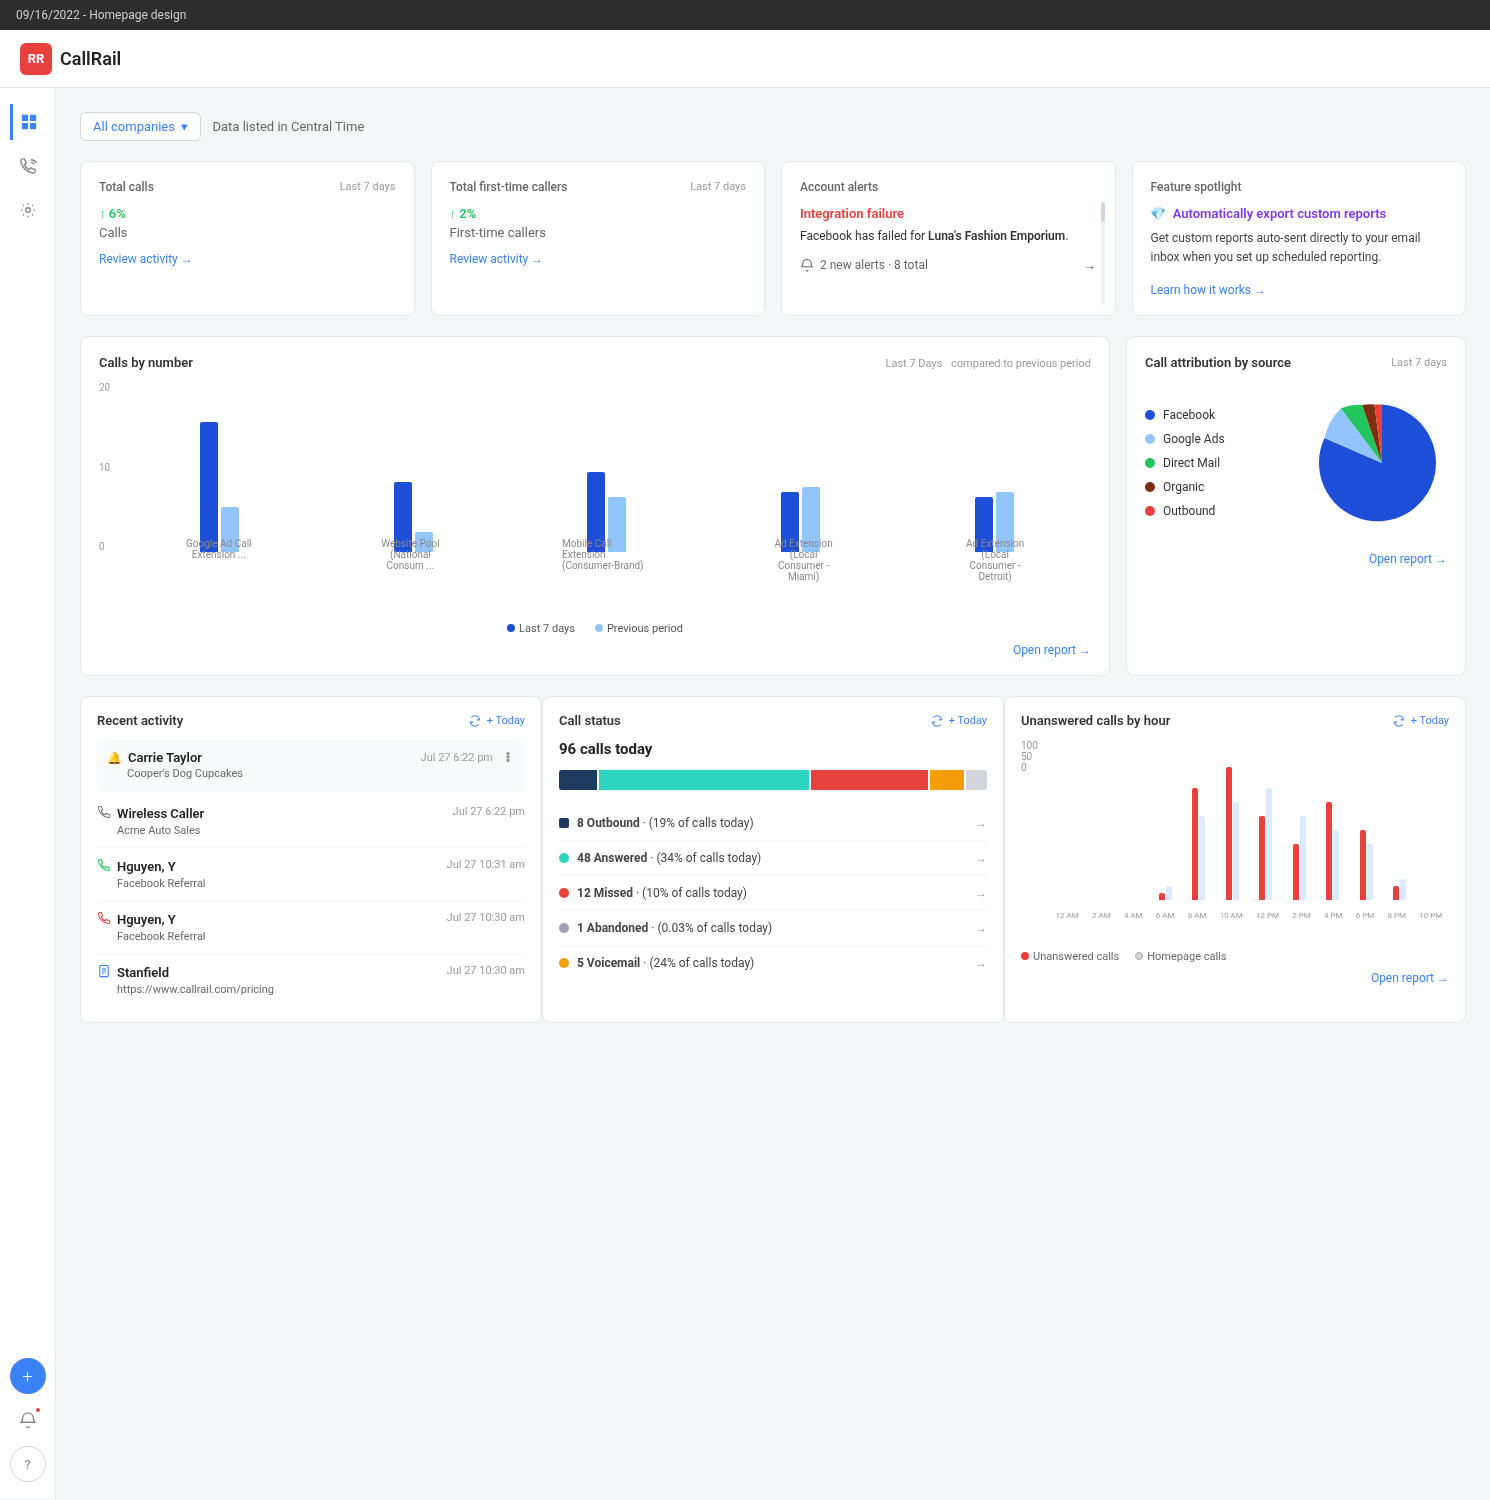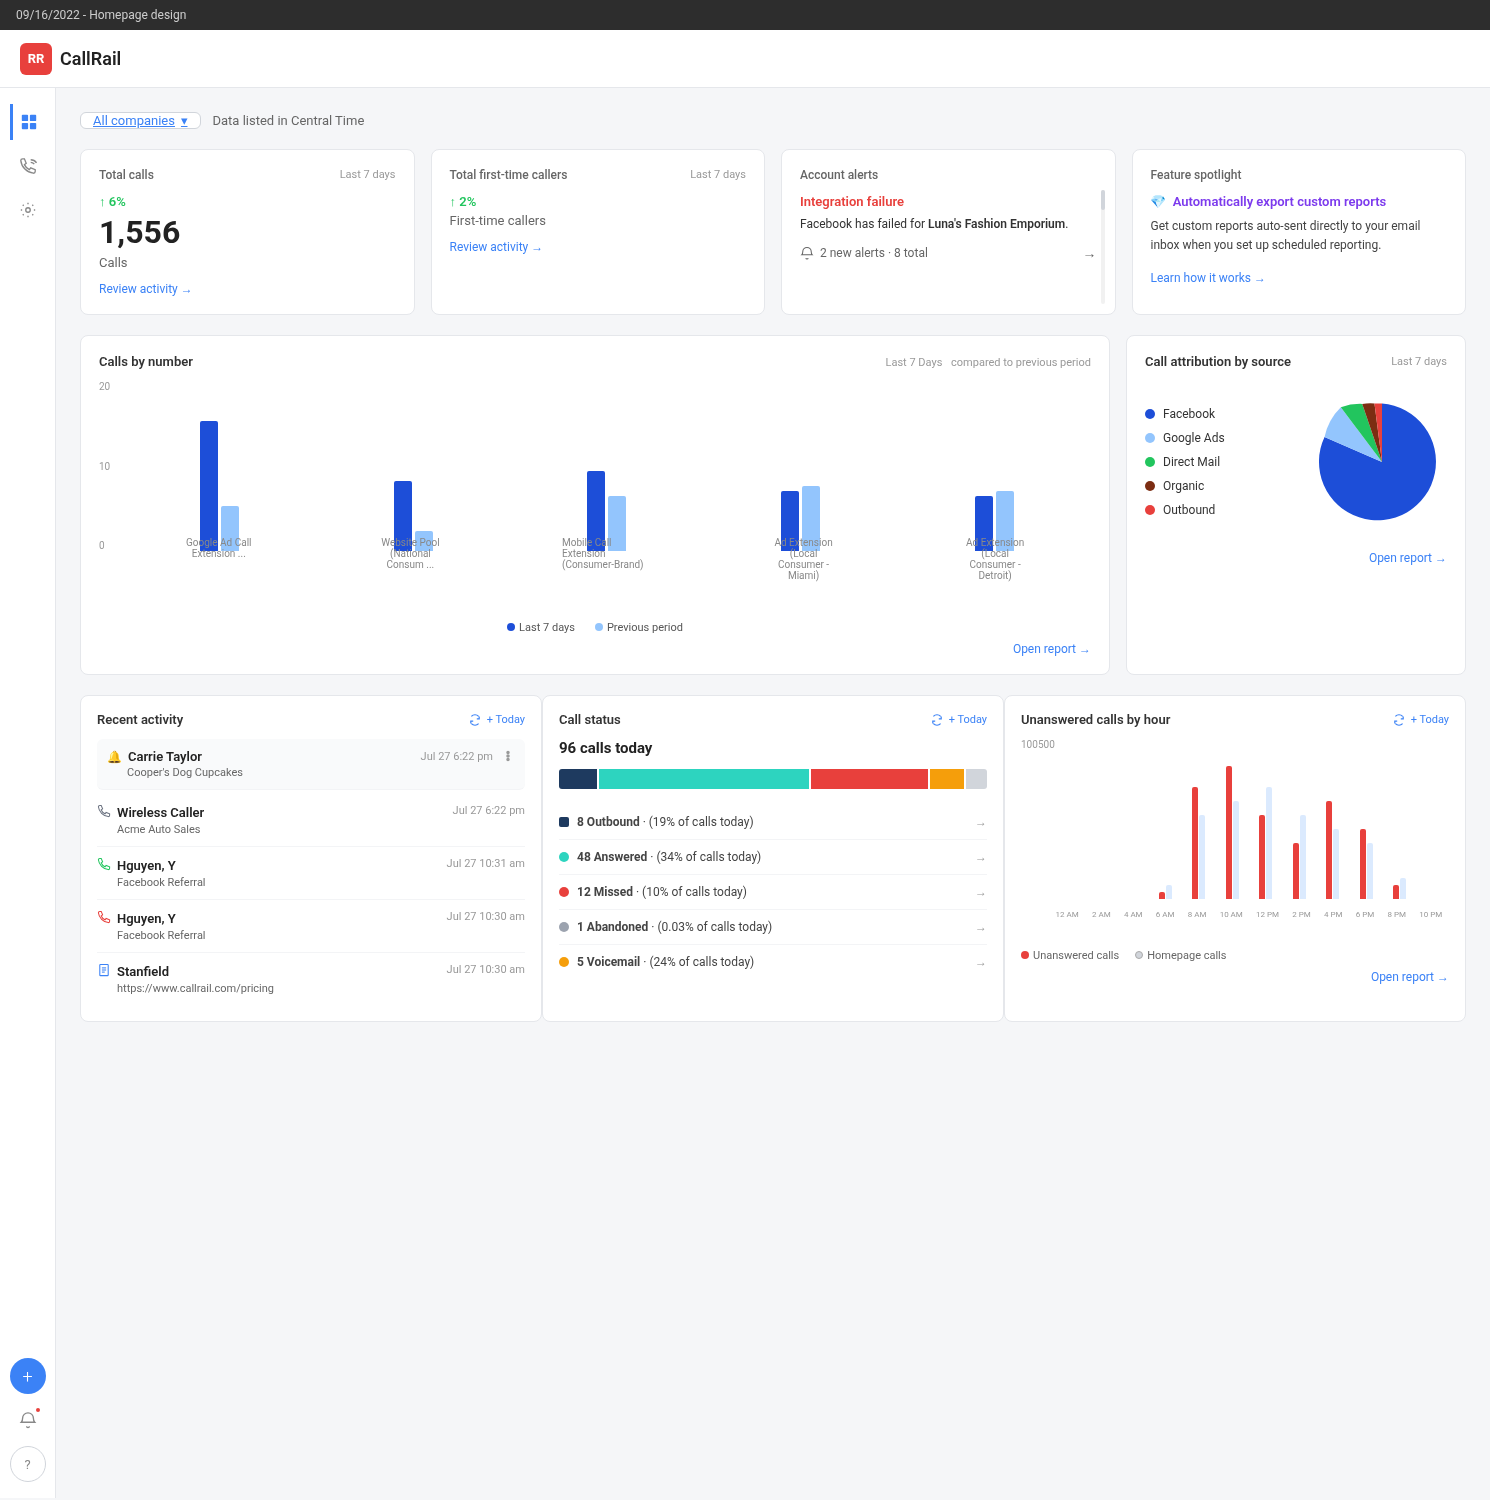--- a/index.html
+++ b/index.html
@@ -24,21 +24,21 @@
     .sidebar-icon { width: 36px; height: 36px; display: flex; align-items: center; justify-content: center; border-radius: 6px; cursor: pointer; color: #888; }
     .sidebar-icon.active { color: #3b82f6; border-left: 3px solid #3b82f6; border-radius: 0; }
     .sidebar-bottom { margin-top: auto; display: flex; flex-direction: column; align-items: center; gap: 8px; }
 
     
     .content { flex: 1; padding: 24px; overflow-y: auto; }
     .page-title { font-size: 22px; font-weight: 600; color: #222; margin-bottom: 20px; }
 
     
     .filter-bar { display: flex; align-items: center; gap: 12px; margin-bottom: 20px; }
-    .filter-dropdown { background: #fff; border: 1px solid #d1d5db; border-radius: 6px; padding: 0 12px; font-size: 13px; color: #3b82f6; cursor: pointer; display: flex; align-items: center; gap: 6px; text-decoration: underline; }
+    .filter-dropdown { background: #fff; border: 1px solid #d1d5db; border-radius: 6px; padding: 6px 12px; font-size: 13px; color: #3b82f6; cursor: pointer; display: flex; align-items: center; gap: 6px; }
     .filter-text { color: #666; font-size: 13px; }
 
     
     .stats-row { display: grid; grid-template-columns: 1fr 1fr 1fr 1fr; gap: 16px; margin-bottom: 20px; }
     .stat-card { background: #fff; border: 1px solid #e5e7eb; border-radius: 8px; padding: 18px; }
     .stat-header { display: flex; justify-content: space-between; align-items: flex-start; margin-bottom: 12px; }
     .stat-label { font-size: 12px; color: #666; font-weight: 500; }
     .stat-period { font-size: 11px; color: #999; }
     .stat-change { color: #22c55e; font-size: 13px; font-weight: 600; margin-bottom: 4px; }
     .stat-value { font-size: 32px; font-weight: 700; color: #222; }
@@ -176,21 +176,20 @@
     </div>
 
     <div class="stats-row">
 
       <div class="stat-card">
         <div class="stat-header">
           <span class="stat-label">Total calls</span>
           <span class="stat-period">Last 7 days</span>
         </div>
         <div class="stat-change">↑ 6%</div>
-        <div class="stat-value">1,556</div>
         <div class="stat-unit">Calls</div>
         <div class="stat-link">
             <span>Review activity →</span>
           </div>
       </div>
 
       <div class="stat-card">
         <div class="stat-header">
           <span class="stat-label">Total first-time callers</span>
           <span class="stat-period">Last 7 days</span>
@@ -515,21 +514,21 @@
           <div class="card-refresh">
             <svg width="12" height="12" viewBox="0 0 20 20" fill="none" stroke="#3b82f6" stroke-width="2">
                 <path d="M4 4a8 8 0 0112 0M4 16a8 8 0 0012 0M17 4v4h-4M3 16v-4h4"></path>
               </svg>
             <span>+ Today</span>
           </div>
         </div>
 
         <div style="position:relative;height:180px;margin-bottom:30px;">
 
-          <div style="position:absolute;left:0;top:0;bottom:20px;display:flex;flex-direction:row;justify-content:space-between;font-size:10px;color:#999;width:24px;">
+          <div style="position:absolute;left:0;top:0;bottom:20px;display:flex;flex-direction:column;font-size:10px;color:#999;width:24px;">
             <span>100</span>
             <span>50</span>
             <span>0</span>
           </div>
 
           <div style="position:absolute;left:28px;right:0;bottom:20px;top:0;display:flex;align-items:flex-end;justify-content:space-around;gap:2px;" id="hour-bars">
 
           <div style="display: flex; align-items: flex-end; gap: 1px; flex: 1 1 0%; justify-content: center;">
                 <div style="width: 6px; height: 1px;"></div>
               </div>

